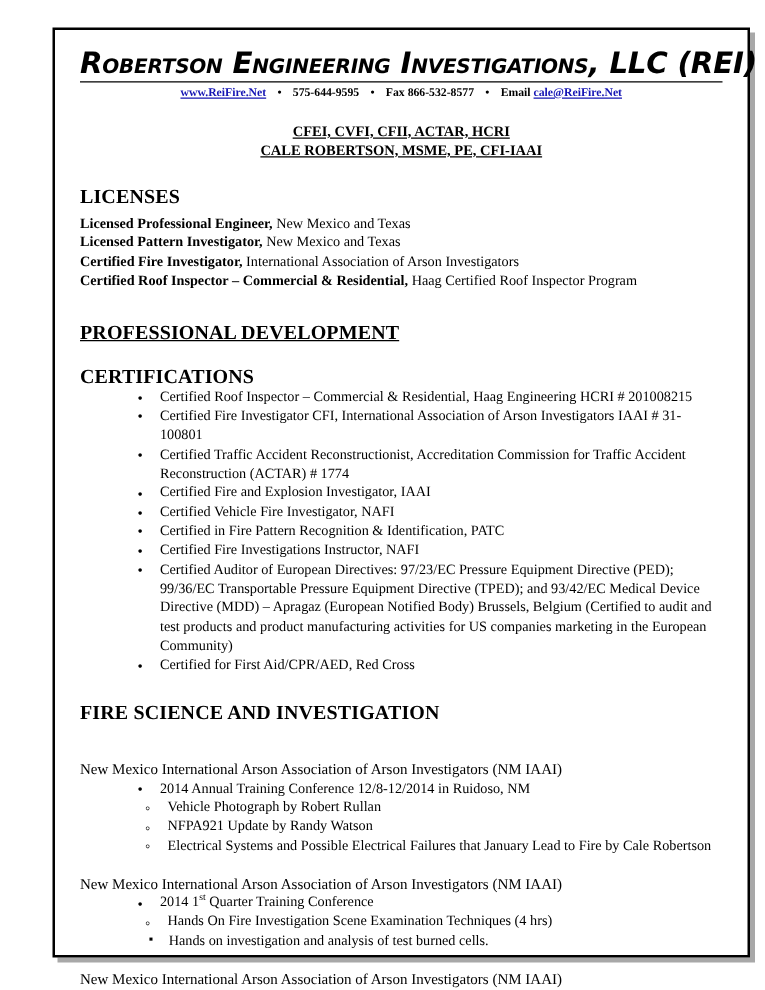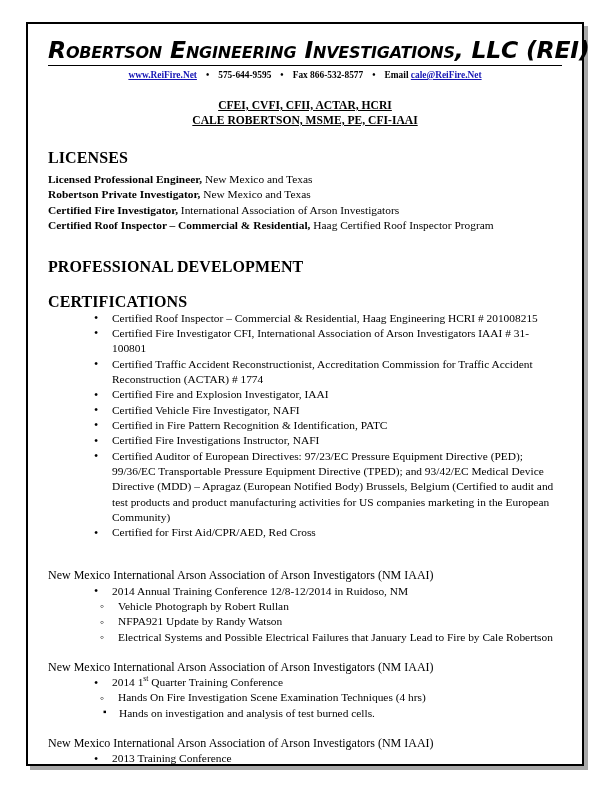--- a/index.html
+++ b/index.html
@@ -12,21 +12,21 @@
     height: 792px;
     font-family: "Liberation Serif", serif;
     color: #000000;
     position: relative;
     overflow: hidden;
   }
 
   
   .page-sheet {
     position: absolute;
-    left: 26px;
+    left: 42px;
     top: 22px;
     width: 558px;
     height: 744px;
     box-sizing: border-box;
     background: #ffffff;
     border: 2px solid #000000;
     box-shadow: 4px 4px 0 0 #a8a8a8;
   }
   .page-body {
     position: absolute;
@@ -93,21 +93,21 @@
     line-height: 1.28;
   }
   .name-block .ul { text-decoration: underline; }
 
   
   .section-heading {
     font-weight: bold;
     font-size: 16px;
     letter-spacing: 0.1px;
   }
-  .section-heading.underlined { }
+  .section-heading.underlined { text-decoration: underline; }
 
   
   .licenses-heading { margin-top: 20px; }
   .license-list {
     margin-top: 5px;
     font-size: 11.4px;
     line-height: 1.36;
   }
   .license-row .lbl { font-weight: bold; }
 
@@ -201,21 +201,21 @@
       <div class="ul">CALE ROBERTSON, MSME, PE, CFI-IAAI</div>
     </div>
 
     <div class="section-heading licenses-heading">LICENSES</div>
 
     <div class="license-list">
       <div class="license-row">
         <span class="lbl">Licensed Professional Engineer,</span><span> New Mexico and Texas</span>
       </div>
       <div class="license-row">
-        <span class="lbl">Robertson Private Investigator,</span><span> New Mexico and Texas</span>
+        <span class="lbl">Licensed Pattern Investigator,</span><span> New Mexico and Texas</span>
       </div>
       <div class="license-row">
         <span class="lbl">Certified Fire Investigator,</span><span> International Association of Arson Investigators</span>
       </div>
       <div class="license-row">
         <span class="lbl">Certified Roof Inspector – Commercial &amp; Residential,</span><span> Haag Certified Roof Inspector Program</span>
       </div>
     </div>
 
     <div class="section-heading underlined prof-dev-heading">PROFESSIONAL DEVELOPMENT</div>
@@ -227,20 +227,21 @@
       <li>Certified Fire Investigator CFI, International Association of Arson Investigators IAAI # 31-100801</li>
       <li>Certified Traffic Accident Reconstructionist, Accreditation Commission for Traffic Accident Reconstruction (ACTAR) # 1774</li>
       <li>Certified Fire and Explosion Investigator, IAAI</li>
       <li>Certified Vehicle Fire Investigator, NAFI</li>
       <li>Certified in Fire Pattern Recognition &amp; Identification, PATC</li>
       <li>Certified Fire Investigations Instructor, NAFI</li>
       <li>Certified Auditor of European Directives:  97/23/EC Pressure Equipment Directive (PED); 99/36/EC Transportable Pressure Equipment Directive (TPED); and 93/42/EC Medical Device Directive (MDD) – Apragaz (European Notified Body) Brussels, Belgium (Certified to audit and test products and product manufacturing activities for US companies marketing in the European Community)</li>
       <li>Certified for First Aid/CPR/AED, Red Cross</li>
     </ul>
 
+    <div class="section-heading fire-heading">FIRE SCIENCE AND INVESTIGATION</div>
 
     <div class="org-group first">
       <div class="org-name">New Mexico International Arson Association of Arson Investigators (NM IAAI)</div>
       <ul class="lvl1">
         <li>2014 Annual Training Conference 12/8-12/2014 in Ruidoso, NM</li>
       </ul>
       <ul class="lvl2">
         <li>Vehicle Photograph by Robert Rullan</li>
         <li>NFPA921 Update by Randy Watson</li>
         <li>Electrical Systems and Possible Electrical Failures that January Lead to Fire by Cale Robertson</li>

